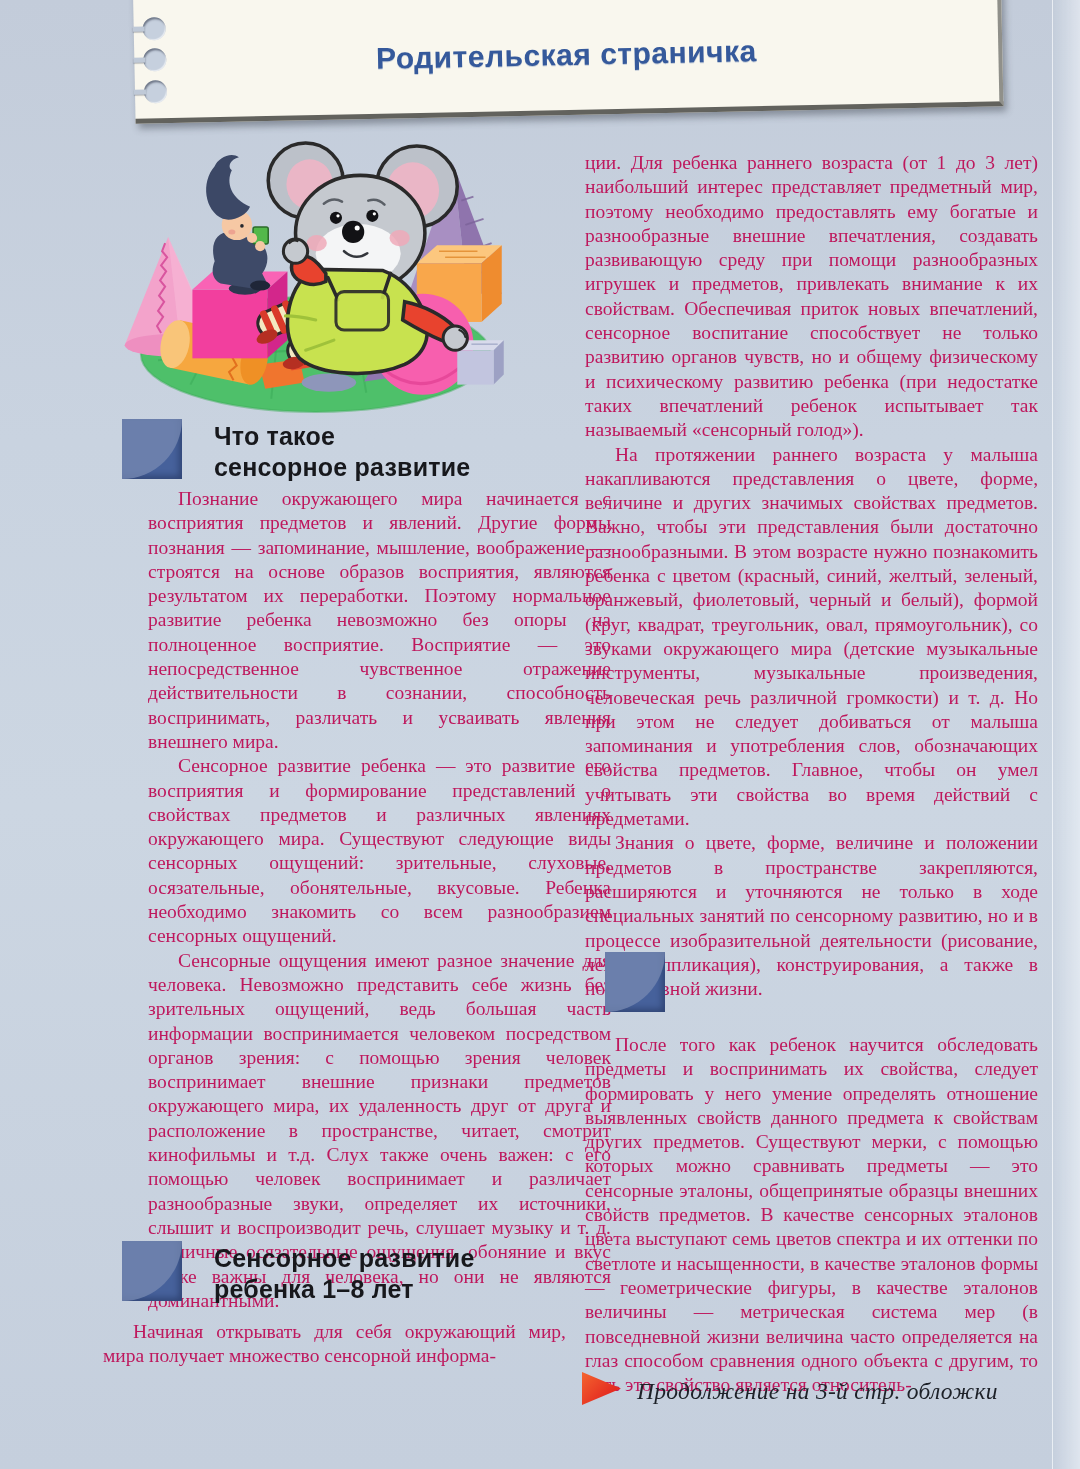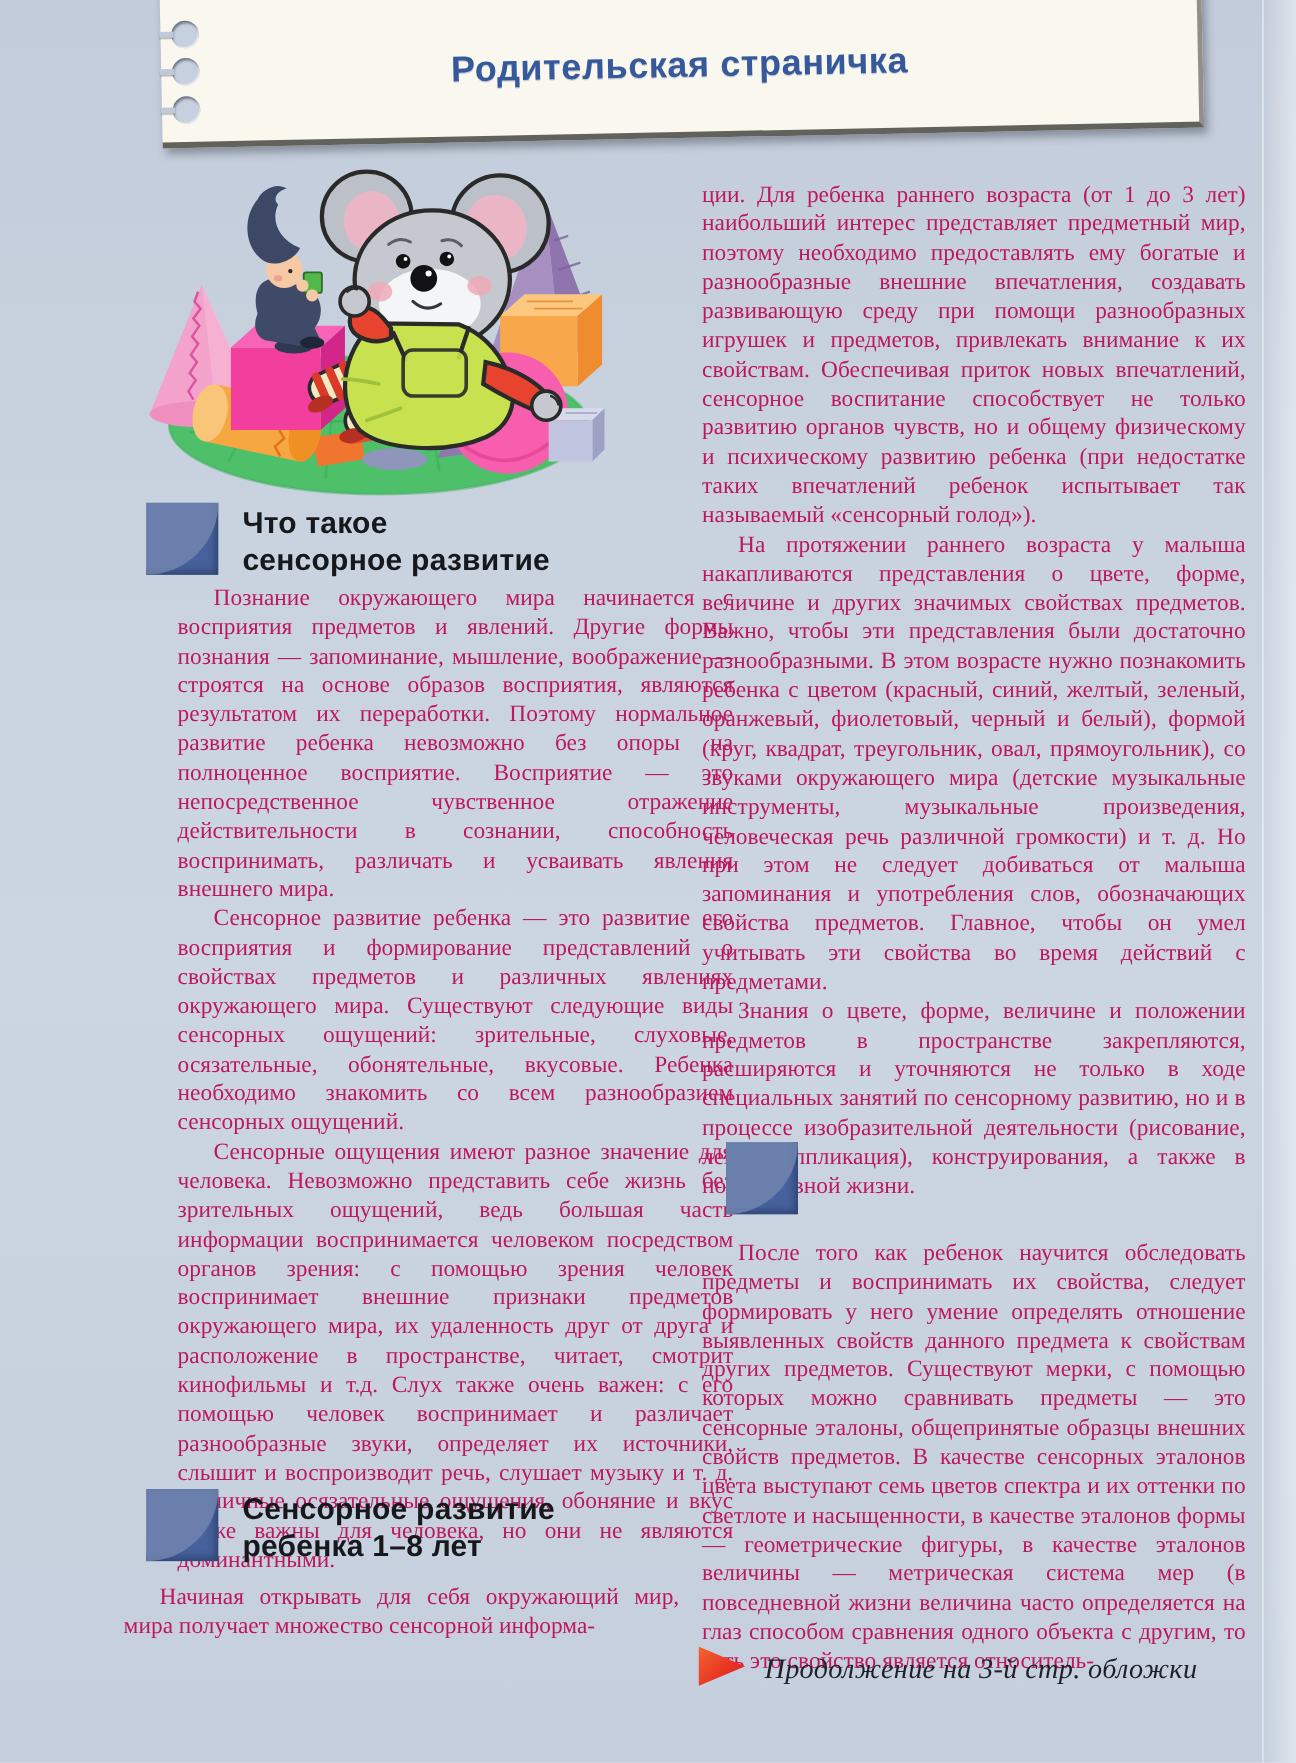--- a/index.html
+++ b/index.html
@@ -31,21 +31,21 @@
   .hole{
     position:absolute;left:9px;width:23px;height:23px;border-radius:50%;
     background:#c6d0de;
     box-shadow:inset 1px 2px 2px rgba(40,48,66,.55), inset -1px -1px 1px rgba(255,255,255,.6);
   }
   .hole-slot{
     position:absolute;left:-1px;width:12px;height:5px;background:#bfc9d7;
     box-shadow:0 1px 1px rgba(70,76,90,.4);
   }
   
-  .section-head{position:absolute;display:flex;gap:20px;align-items:flex-start;}
+  .section-head{position:absolute;display:flex;gap:32px;align-items:flex-start;}
   .sq{
     width:60px;height:60px;background:#46619b;position:relative;overflow:hidden;flex:0 0 auto;
     box-shadow:inset -3px -3px 6px rgba(10,18,45,.35);
   }
   .sq::before{
     content:"";position:absolute;left:0;top:0;width:100%;height:100%;
     background:#7487b0;border-bottom-right-radius:100% 100%;opacity:.8;
   }
   .head-text{
     font-family:"Liberation Sans",sans-serif;font-weight:bold;

